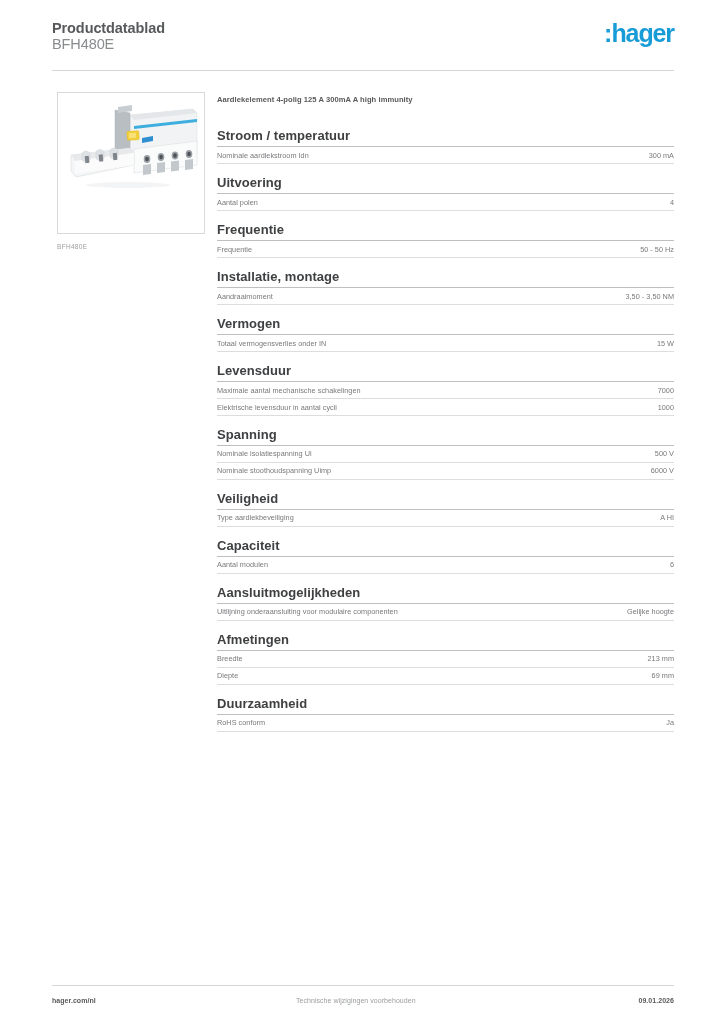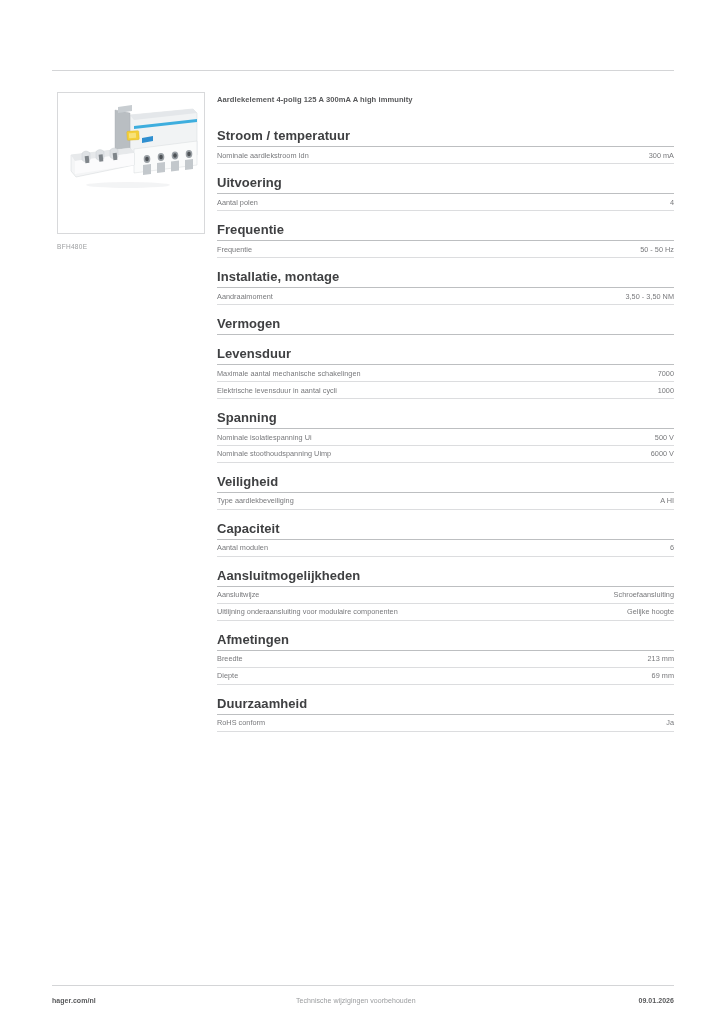--- a/index.html
+++ b/index.html
@@ -190,20 +190,25 @@
     font-weight: bold;
     color: #58595b;
     letter-spacing: 0.05px;
   }
 </style>
 </head>
 <body>
 
 <div class="page">
 
+  <div class="header">
+    <div class="doc-title">Productdatablad</div>
+    <div class="doc-subtitle">BFH480E</div>
+    <div class="logo"><span class="colon">:</span><span>hager</span></div>
+  </div>
   <div class="header-rule"></div>
 
   <div class="product-box">
     <svg class="prod-art" viewBox="0 0 146 140">
       <rect x="0" y="0" width="146" height="140" fill="#ffffff"></rect>
 
       <polygon points="72,22 135,16 139,20 139,62 76,70 72,64" fill="#f1f3f4" stroke="#d7dadd" stroke-width="0.5"></polygon>
       <polygon points="72,22 135,16 139,20 76,27" fill="#e4e7ea"></polygon>
 
       <polygon points="76,33 139,26 139,29 76,36" fill="#3eaede"></polygon>
@@ -274,20 +279,24 @@
         </div>
         <div class="group">
           <div class="group-title">Installatie, montage</div>
           <div class="row">
             <span class="label">Aandraaimoment</span>
             <span class="value">3,50 - 3,50 NM</span>
           </div>
         </div>
         <div class="group">
           <div class="group-title">Vermogen</div>
+          <div class="row">
+            <span class="label">Totaal vermogensverlies onder IN</span>
+            <span class="value">15 W</span>
+          </div>
         </div>
         <div class="group">
           <div class="group-title">Levensduur</div>
           <div class="row">
             <span class="label">Maximale aantal mechanische schakelingen</span>
             <span class="value">7000</span>
           </div>
           <div class="row">
             <span class="label">Elektrische levensduur in aantal cycli</span>
             <span class="value">1000</span>
@@ -313,24 +322,20 @@
         </div>
         <div class="group">
           <div class="group-title">Capaciteit</div>
           <div class="row">
             <span class="label">Aantal modulen</span>
             <span class="value">6</span>
           </div>
         </div>
         <div class="group">
           <div class="group-title">Aansluitmogelijkheden</div>
-          <div class="row">
-            <span class="label">Aansluitwijze</span>
-            <span class="value">Schroefaansluiting</span>
-          </div>
           <div class="row">
             <span class="label">Uitlijning onderaansluiting voor modulaire componenten</span>
             <span class="value">Gelijke hoogte</span>
           </div>
         </div>
         <div class="group">
           <div class="group-title">Afmetingen</div>
           <div class="row">
             <span class="label">Breedte</span>
             <span class="value">213 mm</span>

